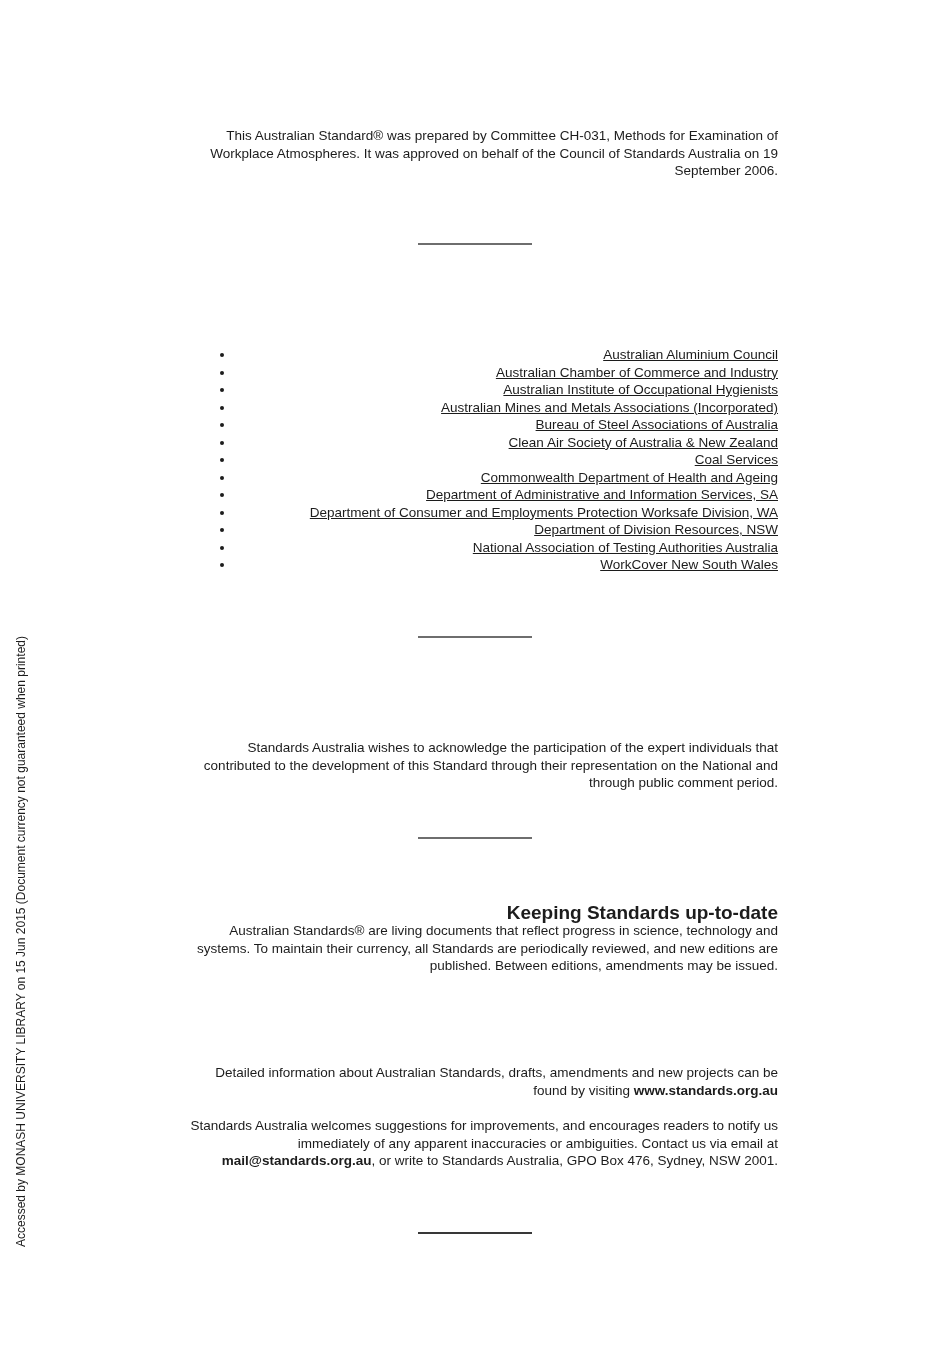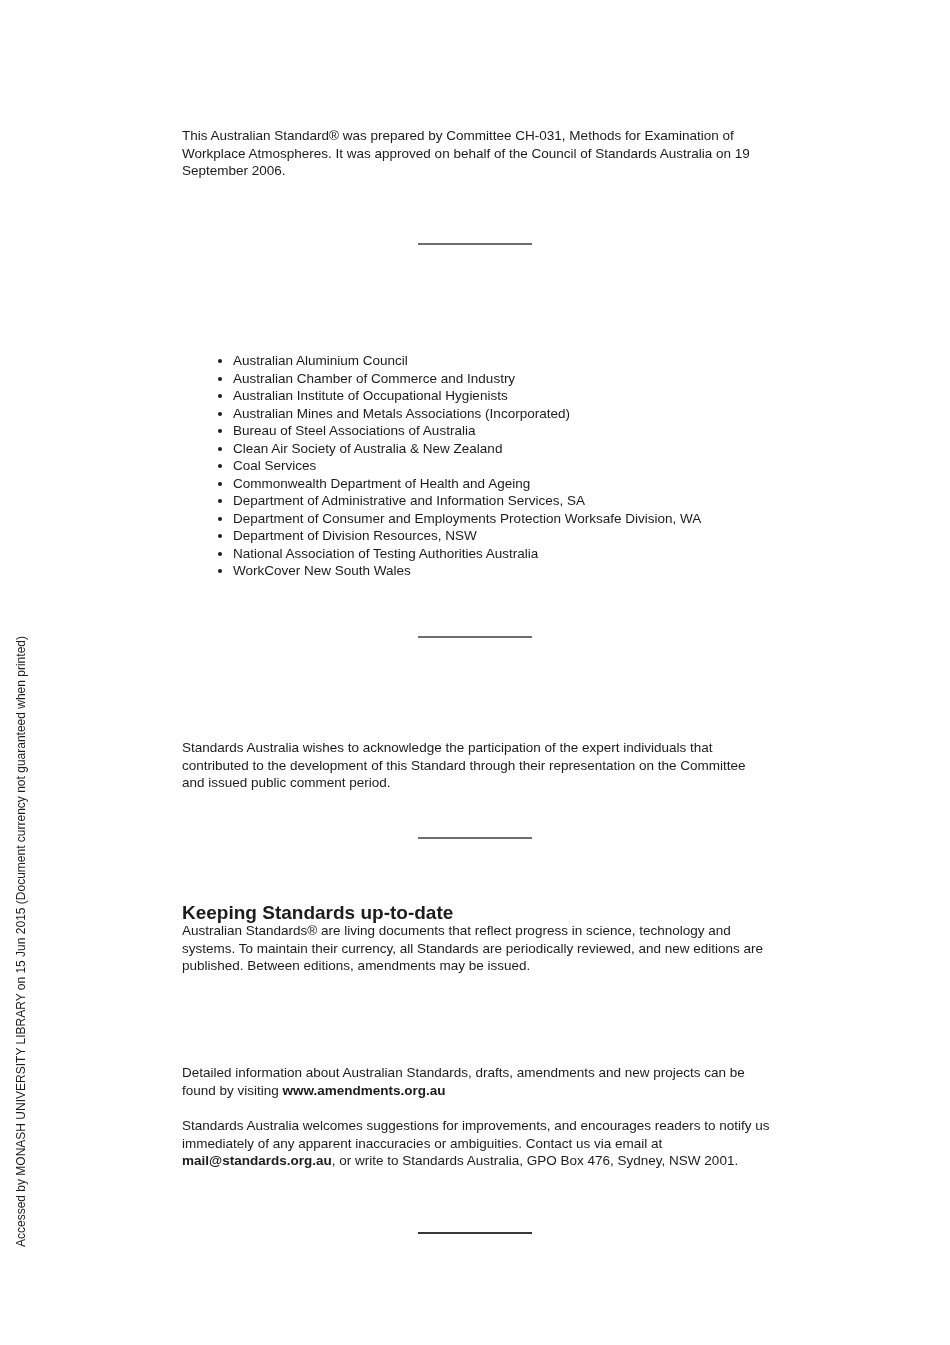--- a/index.html
+++ b/index.html
@@ -1,28 +1,28 @@
 <!DOCTYPE html>
 <html><head>
 <meta charset="utf-8">
 <style>
   html, body { margin:0; padding:0; background:#ffffff; }
   .page {
     position:relative; width:950px; height:1345px; background:#ffffff;
     font-family:"Liberation Sans", sans-serif; color:#1c1c1c;
     font-size:13.5px; line-height:17.5px; overflow:hidden;
   }
-  .block { position:absolute; left:182px; width:588px; }
+  .block { position:absolute; left:190px; width:588px;text-align:right; }
   .divider {
     position:absolute; left:418px; width:114px; height:0;
     border-top:2px solid #6e6e6e;
   }
   .divider.dark { border-top-color:#383838; }
   .heading { font-weight:bold; font-size:19px; line-height:19px; }
-  ul.committee { margin:6px; padding:0 0 0 45px; }
+  ul.committee { margin:0; padding:0 0 0 45px;text-decoration:underline; }
   ul.committee li { line-height:17.5px; list-style-type:disc; }
   .bold { font-weight:bold; }
   .vnote {
     position:absolute; left:14px; top:1247px;
     transform-origin:0 0; transform:rotate(-90deg);
     white-space:nowrap; font-size:12px; line-height:14px; color:#1c1c1c;
   }
 </style>
 </head>
 <body>
@@ -52,29 +52,29 @@
       <li>Department of Consumer and Employments Protection Worksafe Division, WA</li>
       <li>Department of Division Resources, NSW</li>
       <li>National Association of Testing Authorities Australia</li>
       <li>WorkCover New South Wales</li>
     </ul>
   </div>
 
   <div class="divider" style="top:636px"></div>
 
 
-  <div class="block" style="top:739px">Standards Australia wishes to acknowledge the participation of the expert individuals that contributed to the development of this Standard through their representation on the Committee and issued public comment period.</div>
+  <div class="block" style="top:739px">Standards Australia wishes to acknowledge the participation of the expert individuals that contributed to the development of this Standard through their representation on the National and through public comment period.</div>
 
   <div class="divider" style="top:837px"></div>
 
   <div class="block" style="top:903px">
     <div class="heading">Keeping Standards up-to-date</div>
     <div>Australian Standards® are living documents that reflect progress in science, technology and systems. To maintain their currency, all Standards are periodically reviewed, and new editions are published. Between editions, amendments may be issued.</div>
   </div>
 
 
-  <div class="block" style="top:1064px"><span>Detailed information about Australian Standards, drafts, amendments and new projects can be found by visiting </span><span class="bold">www.amendments.org.au</span></div>
+  <div class="block" style="top:1064px"><span>Detailed information about Australian Standards, drafts, amendments and new projects can be found by visiting </span><span class="bold">www.standards.org.au</span></div>
 
   <div class="block" style="top:1117px"><span>Standards Australia welcomes suggestions for improvements, and encourages readers to notify us immediately of any apparent inaccuracies or ambiguities. Contact us via email at </span><span class="bold">mail@standards.org.au</span><span>, or write to Standards Australia, GPO Box 476, Sydney, NSW 2001.</span></div>
 
   <div class="divider dark" style="top:1232px"></div>
 
 </div>
 
 </body></html>

